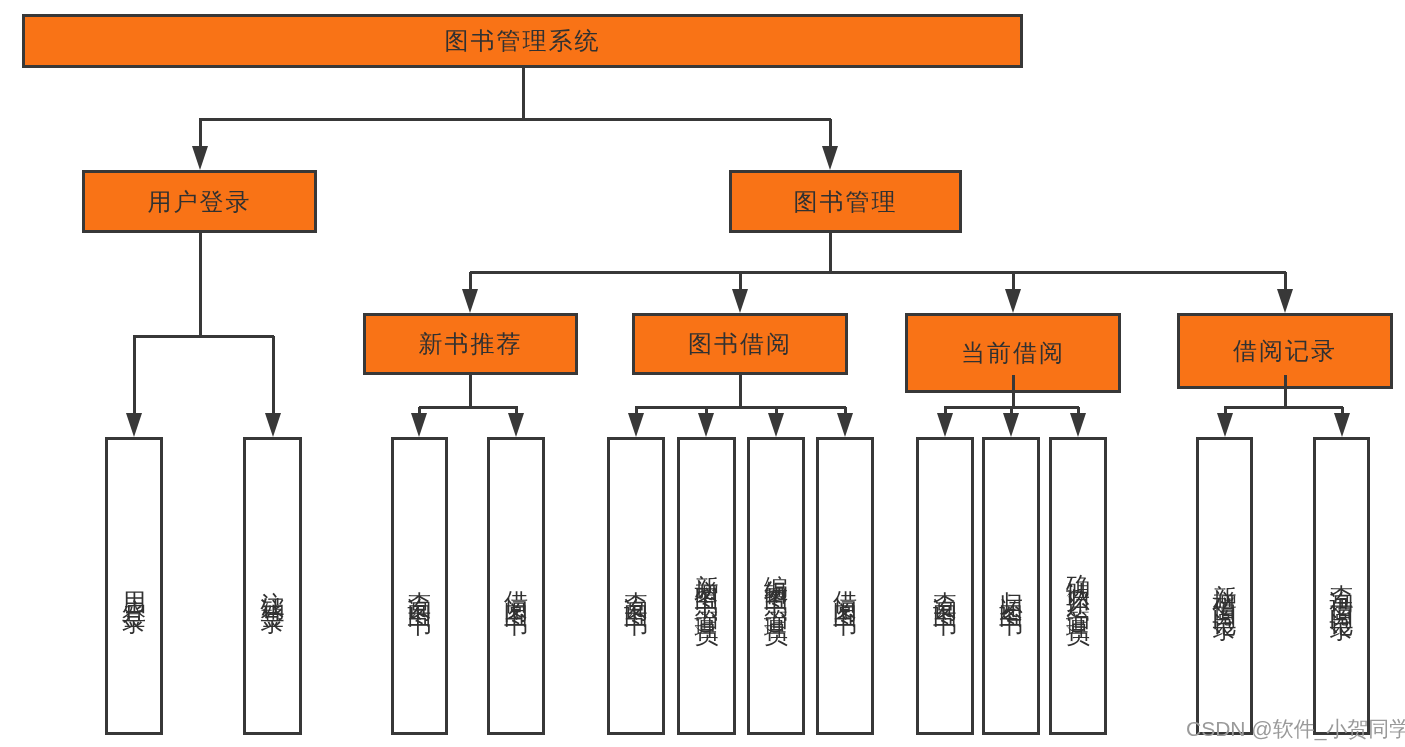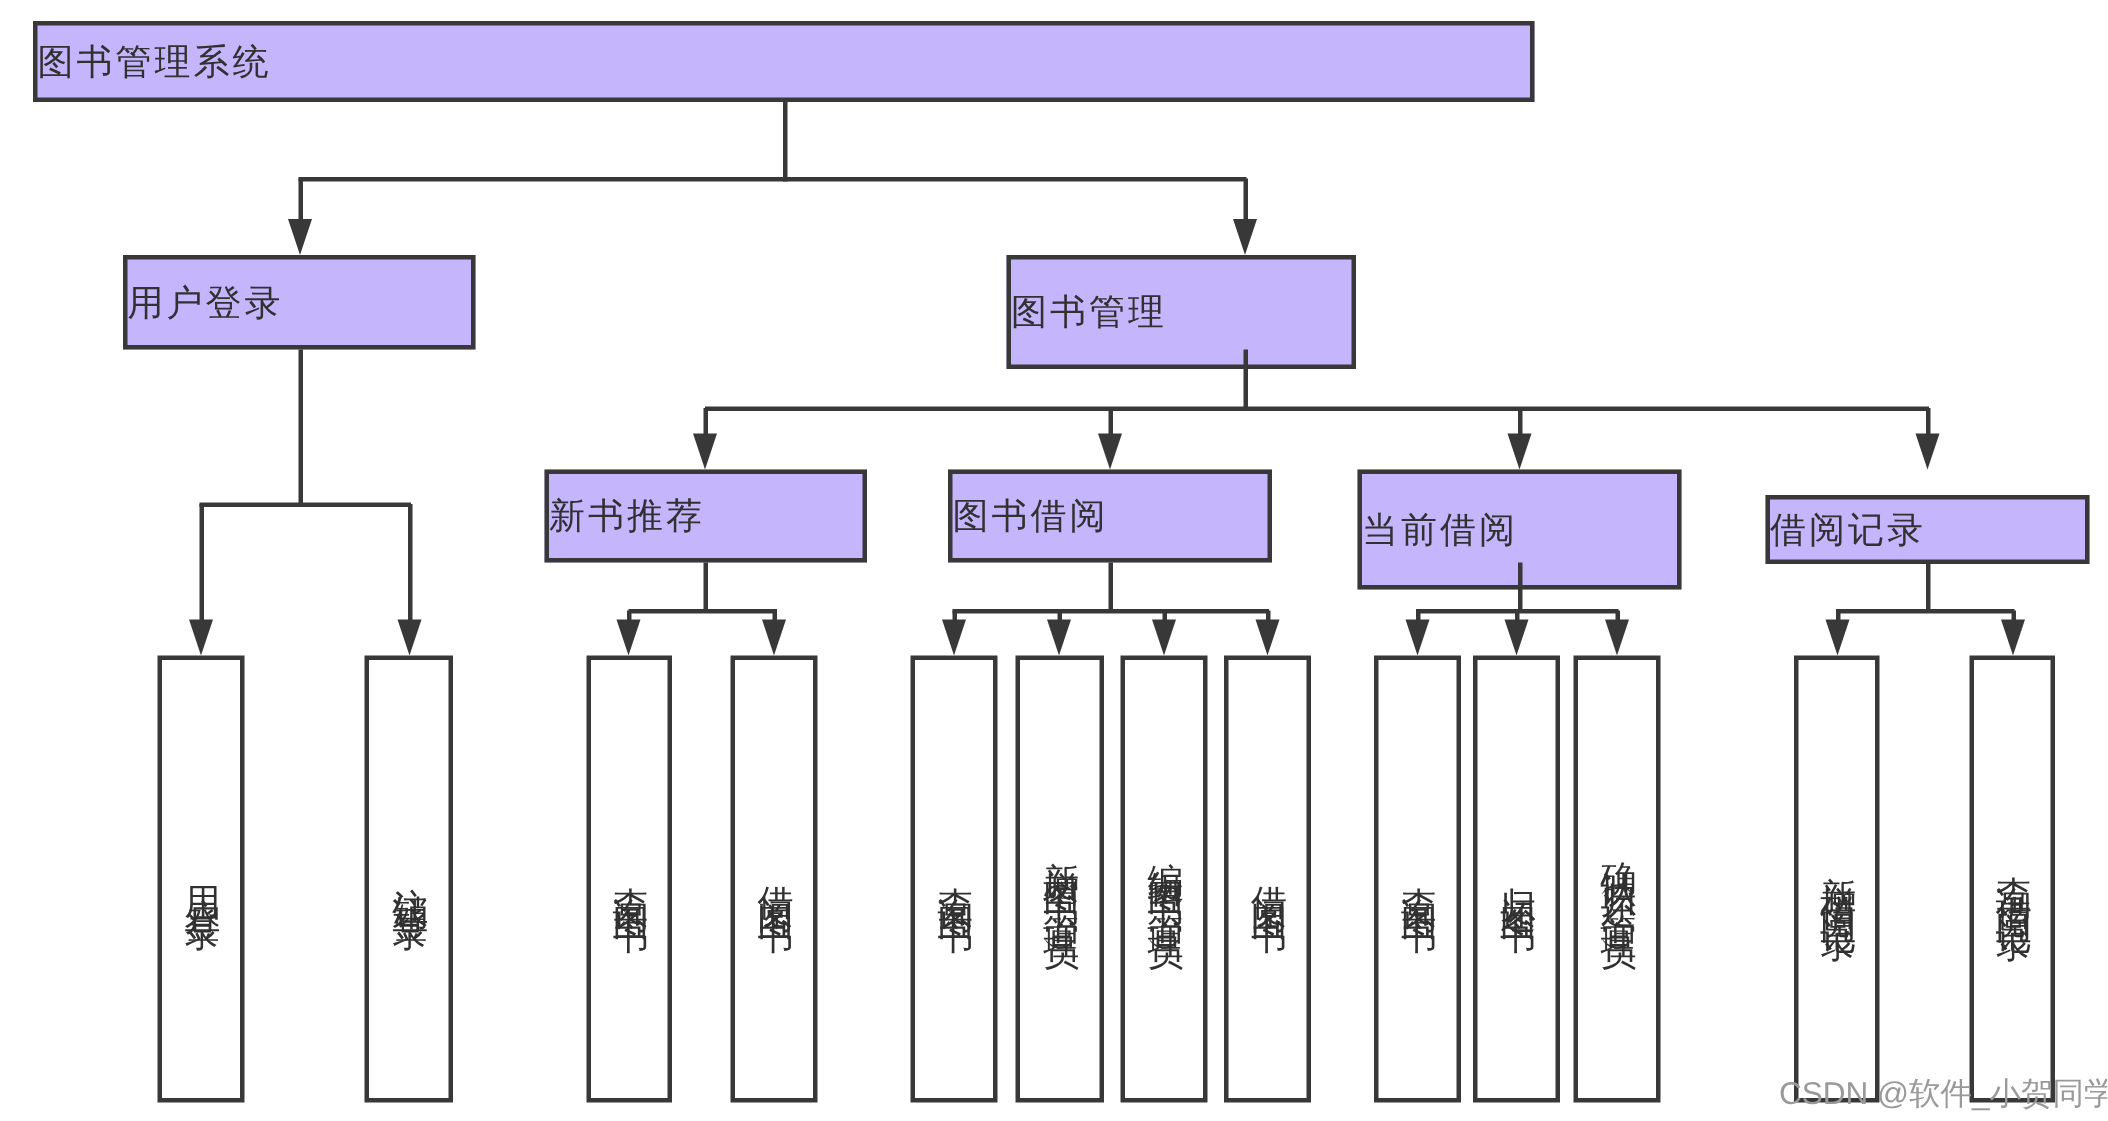--- a/index.html
+++ b/index.html
@@ -8,22 +8,22 @@
     --watermark:#9a9a9a;
     --background:#ffffff;
   }
   html,body{margin:0;padding:0;background:var(--background);}
   #canvas{
     position:relative;width:1405px;height:747px;background:var(--background);
     font-family:"Liberation Serif","DejaVu Serif",serif;
     overflow:hidden;
   }
   .hbox{
-    position:absolute;border:3px solid var(--line);background:#c4b5fd;
-    display:flex;align-items:center;box-sizing:border-box;
+    position:absolute;border:3px solid var(--line);background:#f97316;
+    display:flex;align-items:center;justify-content:center;box-sizing:border-box;
   }
   .hbox span{
     font-size:24px;letter-spacing:2px;color:var(--text);white-space:nowrap;
   }
   .vbox{
     position:absolute;border:3px solid var(--line);background:#fff;
     display:flex;align-items:center;justify-content:center;box-sizing:border-box;
   }
   .vbox span{
     writing-mode:vertical-rl;text-orientation:mixed;
@@ -54,21 +54,21 @@
   <div class="vline" style="left:522px;top:68px;height:53px"></div>
   <div class="hline" style="left:199px;top:118px;width:632px"></div>
   <div class="vline" style="left:199px;top:119px;height:33px"></div>
   <div class="arrow" style="left:192px;top:146px"></div>
   <div class="vline" style="left:829px;top:119px;height:33px"></div>
   <div class="arrow" style="left:822px;top:146px"></div>
 
   <div class="hbox" style="left:82px;top:170px;width:235px;height:63px">
     <span>用户登录</span>
   </div>
-  <div class="hbox" style="left:671px;top:170px;width:233px;height:76px">
+  <div class="hbox" style="left:729px;top:170px;width:233px;height:63px">
     <span>图书管理</span>
   </div>
 
   <div class="vline" style="left:199px;top:233px;height:104px"></div>
   <div class="hline" style="left:133px;top:335px;width:141px"></div>
   <div class="vline" style="left:133px;top:336px;height:80px"></div>
   <div class="arrow" style="left:126px;top:413px"></div>
   <div class="vline" style="left:272px;top:336px;height:80px"></div>
   <div class="arrow" style="left:265px;top:413px"></div>
 
@@ -85,21 +85,21 @@
 
   <div class="hbox" style="left:632px;top:313px;width:216px;height:62px">
     <span>图书借阅</span>
   </div>
   <div class="hbox" style="left:363px;top:313px;width:215px;height:62px">
     <span>新书推荐</span>
   </div>
   <div class="hbox" style="left:905px;top:313px;width:216px;height:80px">
     <span>当前借阅</span>
   </div>
-  <div class="hbox" style="left:1177px;top:330px;width:216px;height:46px">
+  <div class="hbox" style="left:1177px;top:313px;width:216px;height:76px">
     <span>借阅记录</span>
   </div>
 
   <div class="vline" style="left:469px;top:375px;height:33px"></div>
   <div class="hline" style="left:419px;top:406px;width:99px"></div>
   <div class="vline" style="left:418px;top:407px;height:8px"></div>
   <div class="arrow" style="left:411px;top:413px"></div>
   <div class="vline" style="left:515px;top:407px;height:8px"></div>
   <div class="arrow" style="left:508px;top:413px"></div>
 

